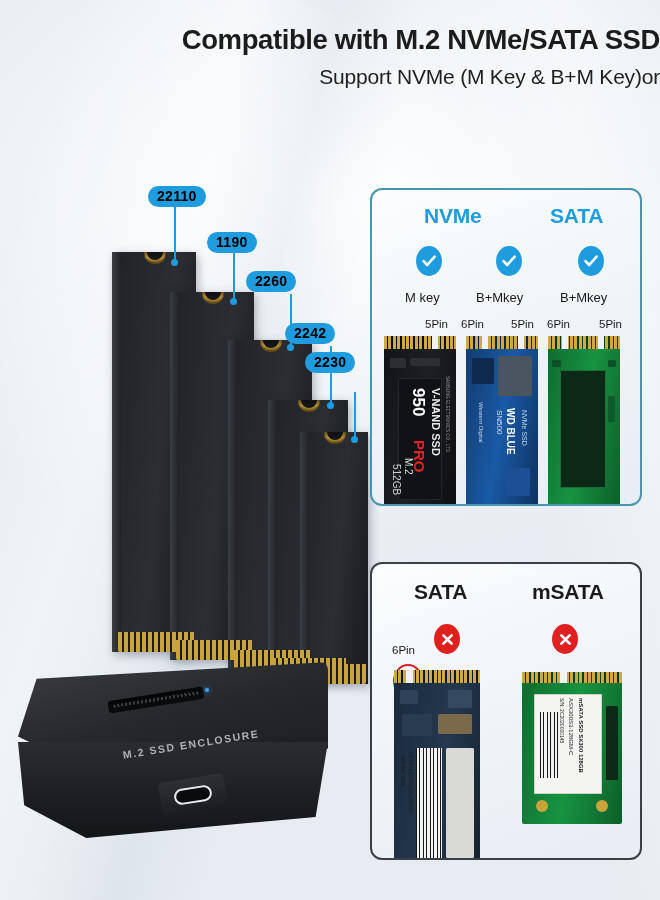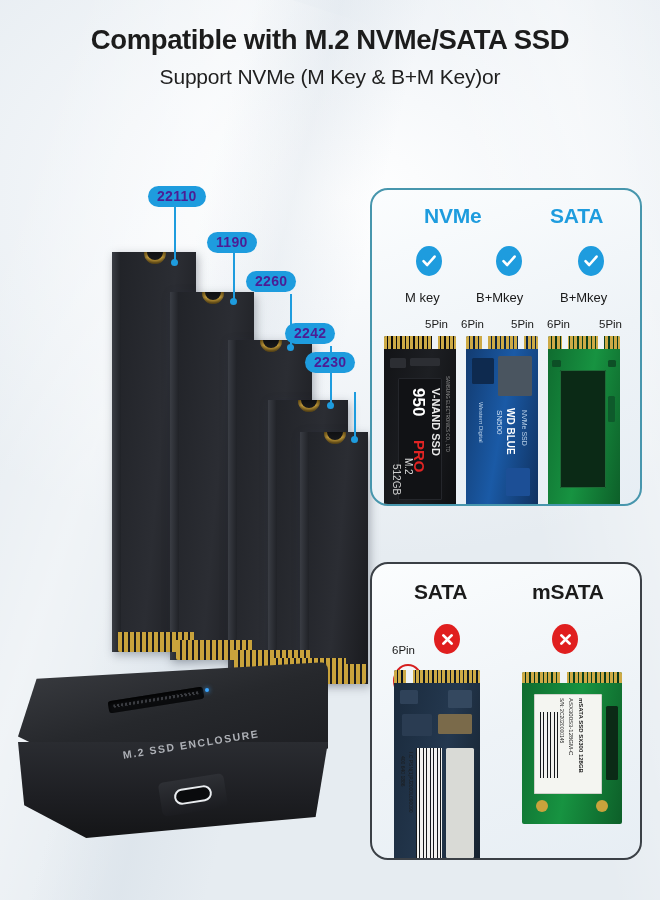--- a/index.html
+++ b/index.html
@@ -13,27 +13,27 @@
   
   .bg-streak{position:absolute;pointer-events:none;}
   .streak-a{left:-60px;top:-40px;width:300px;height:1000px;transform:rotate(18deg);
     background:linear-gradient(90deg,rgba(255,255,255,0) 0%,rgba(255,255,255,.75) 50%,rgba(255,255,255,0) 100%);opacity:.55;}
   .streak-b{left:150px;top:-120px;width:170px;height:1100px;transform:rotate(14deg);
     background:linear-gradient(90deg,rgba(198,210,222,0) 0%,rgba(198,210,222,.5) 50%,rgba(198,210,222,0) 100%);opacity:.5;}
   .streak-c{right:-120px;top:-80px;width:260px;height:1050px;transform:rotate(-12deg);
     background:linear-gradient(90deg,rgba(255,255,255,0) 0%,rgba(255,255,255,.7) 50%,rgba(255,255,255,0) 100%);opacity:.5;}
 
   
-  .headline{position:absolute;left:0;top:24px;width:660px;text-align:center;}
+  .headline{position:absolute;left:0;top:24px;width:660px;text-align:right;}
   .h-title{font-size:27.5px;font-weight:bold;color:#1c1c1c;letter-spacing:-.4px;white-space:nowrap;}
   .h-sub{font-size:21px;color:#1f1f1f;margin-top:9px;letter-spacing:-.2px;white-space:nowrap;}
   .h-sub2{font-size:21px;color:#1f1f1f;margin-top:6px;letter-spacing:-.2px;white-space:nowrap;}
 
   
-  .badge{position:absolute;background:#1e9cde;color:#4c1d95;font-size:14px;font-weight:bold;
+  .badge{position:absolute;background:#1e9cde;color:#000000;font-size:14px;font-weight:bold;
     border-radius:11px;padding:3px 9px 4px;line-height:1;letter-spacing:.3px;}
   .leader{position:absolute;width:2px;background:#1e9cde;}
   .leader-dot{position:absolute;width:7px;height:7px;border-radius:50%;background:#1e9cde;}
 
   
   .stick{position:absolute;background:linear-gradient(100deg,#15161a 0%,#25272c 40%,#17181c 100%);
     box-shadow:2px 3px 9px rgba(40,50,62,.35);}
   .stick .face{position:absolute;inset:0;background:linear-gradient(95deg,#202227 0%,#2b2d33 55%,#191a1e 100%);}
   .stick .edge{position:absolute;left:0;top:0;bottom:0;width:9px;
     background:linear-gradient(90deg,#3a3d44 0%,#202227 100%);}
@@ -57,21 +57,21 @@
     background:repeating-linear-gradient(90deg,#3a3c41 0 2px,#0b0c0e 2px 4px);}
   .dock-led{position:absolute;width:4px;height:4px;border-radius:50%;background:#3aa6ff;
     box-shadow:0 0 5px #3aa6ff;}
   .dock-label{position:absolute;color:#b9bcc2;font-size:10.5px;font-weight:bold;letter-spacing:1.6px;
     transform:rotate(-9deg);white-space:nowrap;opacity:.92;}
   .usb-c{position:absolute;width:38px;height:16px;border-radius:8px;background:#0a0b0d;
     border:2.5px solid #e9ecef;box-sizing:border-box;}
   .usb-pad{position:absolute;background:linear-gradient(180deg,#2e3035 0%,#1b1c20 100%);border-radius:5px;}
 
   
-  .panel{position:absolute;border-radius:18px;box-sizing:border-box;overflow:hidden;
+  .panel{position:absolute;border-radius:12px;box-sizing:border-box;overflow:hidden;
     background:linear-gradient(160deg,#fbfdfe 0%,#eef3f7 55%,#e7eef4 100%);}
   .panel-ok{border:2px solid #4796ad;}
   .panel-no{border:2px solid #3b4046;}
   .panel-head{position:absolute;font-size:21px;font-weight:bold;letter-spacing:-.2px;white-space:nowrap;}
   .head-blue{color:#1e9cde;}
   .head-dark{color:#1b1b1b;}
   .mark{position:absolute;width:26px;height:30px;border-radius:50%;display:flex;
     align-items:center;justify-content:center;}
   .mark-ok{background:#1e9cde;}
   .mark-no{background:#e01f1f;}

